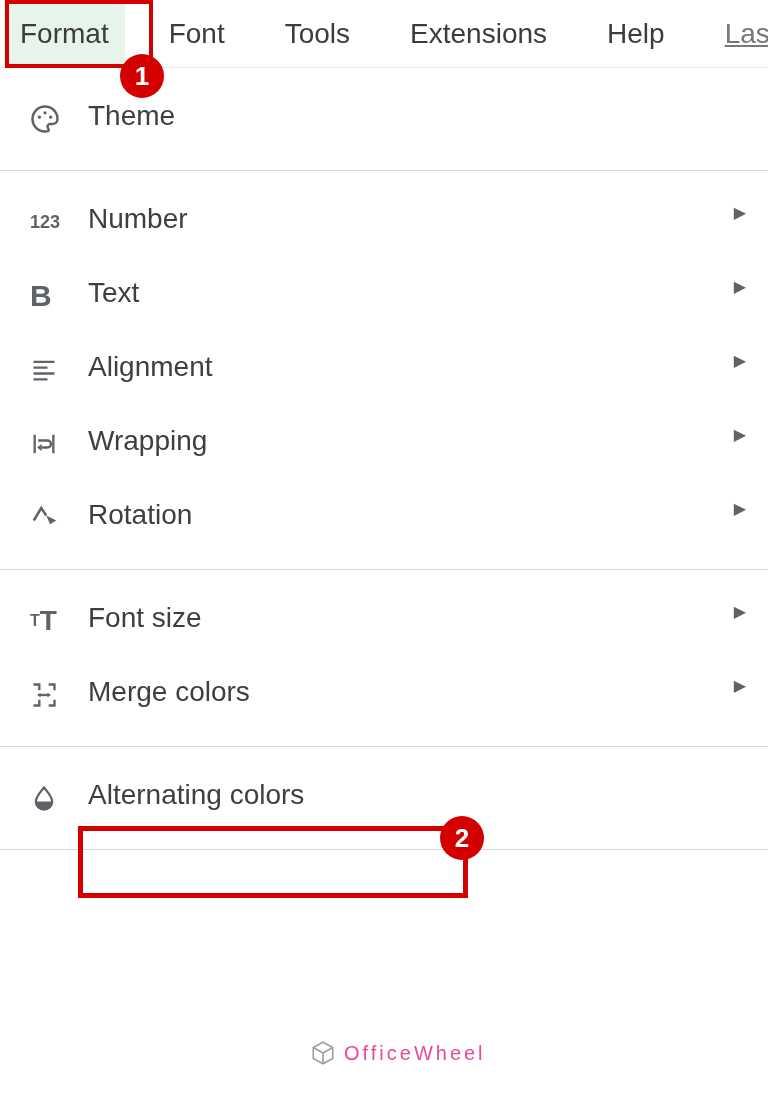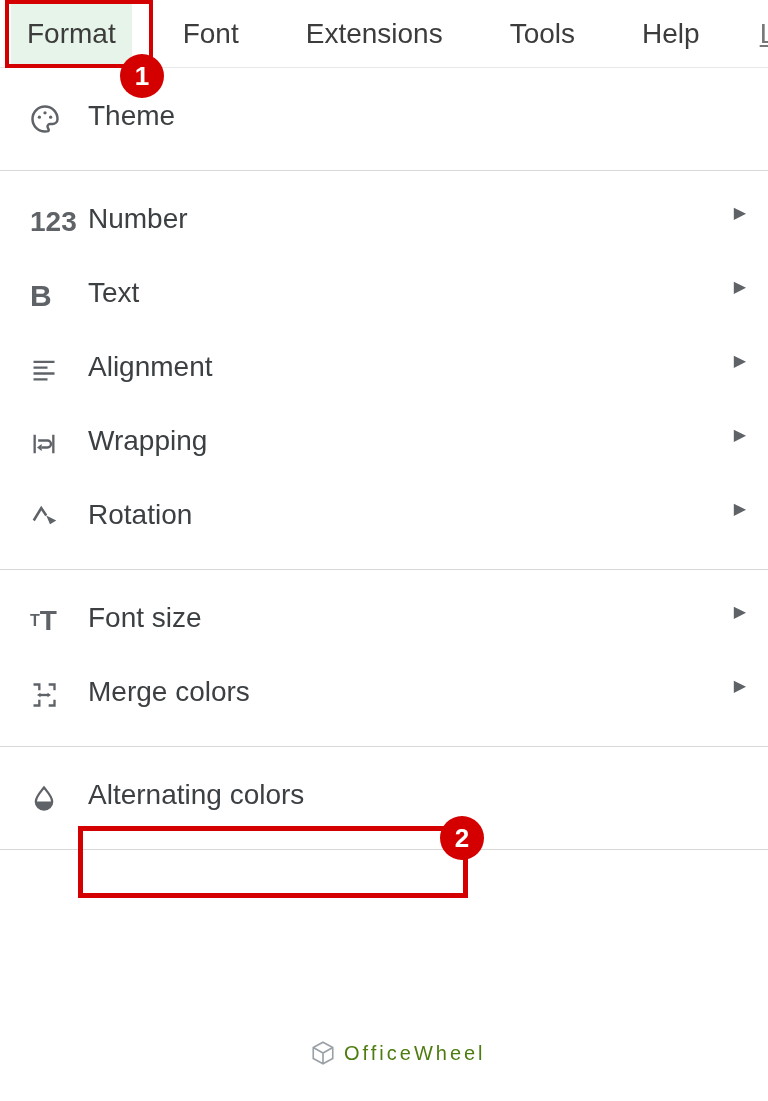--- a/index.html
+++ b/index.html
@@ -21,21 +21,20 @@
       padding: 0 4px;
       height: 68px;
       border-bottom: 1px solid #e8e8e8;
       gap: 28px;
     }
     .menu-item {
       font-size: 28px;
       color: #3c3c3c;
       padding: 18px 16px;
       cursor: pointer;
-      margin-left: 7px;
     }
     .menu-item.active {
       background: #e6f4ea;
     }
     .menu-item.last {
       text-decoration: underline;
       color: #777;
       margin-left: auto;
     }
     .highlight-box-1 {
@@ -113,35 +112,35 @@
       border: 5px solid #d40000;
       pointer-events: none;
     }
     .watermark {
       position: absolute;
       left: 310px;
       top: 1040px;
       display: flex;
       align-items: center;
       gap: 8px;
-      color: #4d7c0f;
+      color: #ec4899;
       font-size: 20px;
       letter-spacing: 3px;
       pointer-events: none;
     }
     svg { display: block; }
   </style>
 </head>
 <body>
 
 <div class="menubar">
   <div class="menu-item active">Format</div>
   <div class="menu-item">Font</div>
+  <div class="menu-item">Tools</div>
   <div class="menu-item">Extensions</div>
-  <div class="menu-item">Tools</div>
   <div class="menu-item">Help</div>
   <div class="menu-item last">Last</div>
 </div>
 
 <div class="dropdown">
 
   <div style="height:14px"></div>
 
   <div class="dropdown-item">
     <span class="icon">
@@ -151,21 +150,21 @@
           <circle cx="12" cy="7" r="1.3" fill="#5f6368"></circle>
           <circle cx="16.5" cy="10.5" r="1.3" fill="#5f6368"></circle>
         </svg>
     </span>
     <span class="label">Theme</span>
   </div>
 
   <div class="divider"></div>
 
   <div class="dropdown-item">
-    <span class="icon" style="font-weight:bold;font-size:28px;color:#5f6368;">123</span>
+    <span class="icon" style="font-weight:bold;font-size:18px;color:#5f6368;">123</span>
     <span class="label">Number</span>
     <span class="arrow">▶</span>
   </div>
 
   <div class="dropdown-item">
     <span class="icon" style="font-weight:900;font-size:30px;color:#5f6368;">B</span>
     <span class="label">Text</span>
     <span class="arrow">▶</span>
   </div>
 

